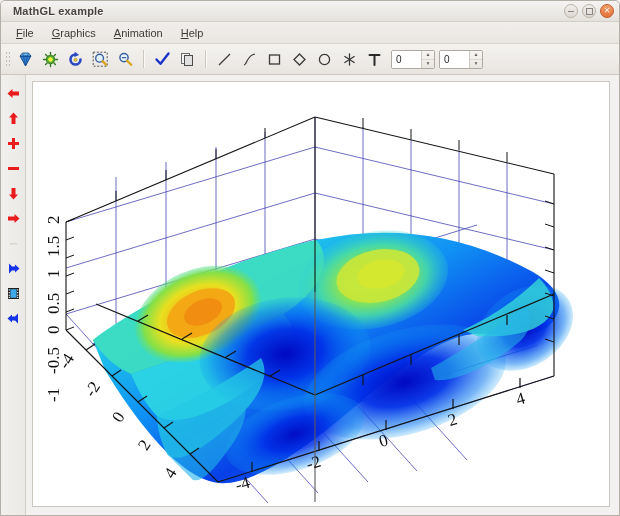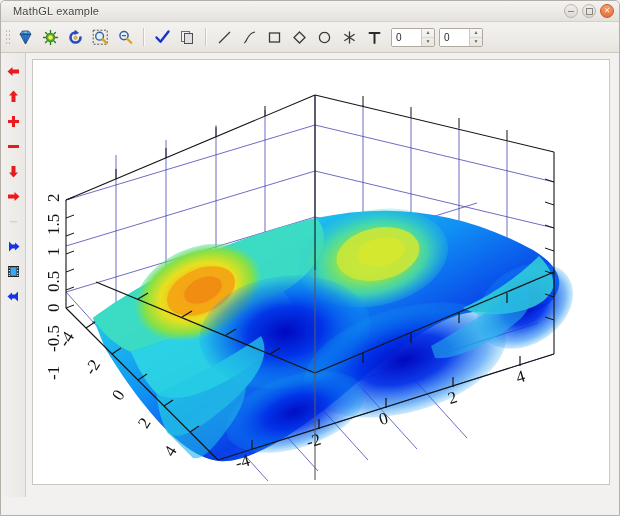--- a/index.html
+++ b/index.html
@@ -25,21 +25,21 @@
     height: 20px;
     background: linear-gradient(to bottom, #f5f3f1 0%, #eceae7 55%, #e4e1dd 100%);
     border-bottom: 1px solid #d4cfc8;
     border-radius: 4px 4px 0 0;
     display: flex;
     align-items: center;
   }
   .title-text {
     margin-left: 12px;
     font-size: 11px;
-    font-weight: normal;
+    font-weight: bold;
     color: #4a4440;
     letter-spacing: 0.2px;
     text-shadow: 0 1px 0 rgba(255,255,255,0.85);
   }
   .win-buttons {
     position: absolute;
     right: 5px; top: 3px;
     display: flex;
     gap: 4px;
   }
@@ -209,20 +209,26 @@
         </div>
       <div class="win-btn">
           <div class="sq"></div>
         </div>
       <div class="win-btn close">
           <div class="glyph">✕</div>
         </div>
     </div>
   </div>
 
+  <div class="menubar">
+    <div class="menu-item"><span class="mn">F</span><span>ile</span></div>
+    <div class="menu-item"><span class="mn">G</span><span>raphics</span></div>
+    <div class="menu-item"><span class="mn">A</span><span>nimation</span></div>
+    <div class="menu-item"><span class="mn">H</span><span>elp</span></div>
+  </div>
 
   <div class="toolbar">
     <div class="grip"></div>
 
     <div class="tb-btn">
       <svg width="17" height="17" viewBox="0 0 17 17">
         <polygon points="3,5 14,5 8.5,15" fill="#2f7fd0" stroke="#123a7a" stroke-width="0.8"></polygon>
         <polygon points="3,5 14,5 11.5,2 5.5,2" fill="#6fc0f0" stroke="#123a7a" stroke-width="0.8"></polygon>
         <polyline points="5.5,2 6.5,5 8.5,15 10.5,5 11.5,2" fill="none" stroke="#1a4f96" stroke-width="0.7"></polyline>
         <polyline points="6.5,5 10.5,5" fill="none" stroke="#1a4f96" stroke-width="0.6"></polyline>

